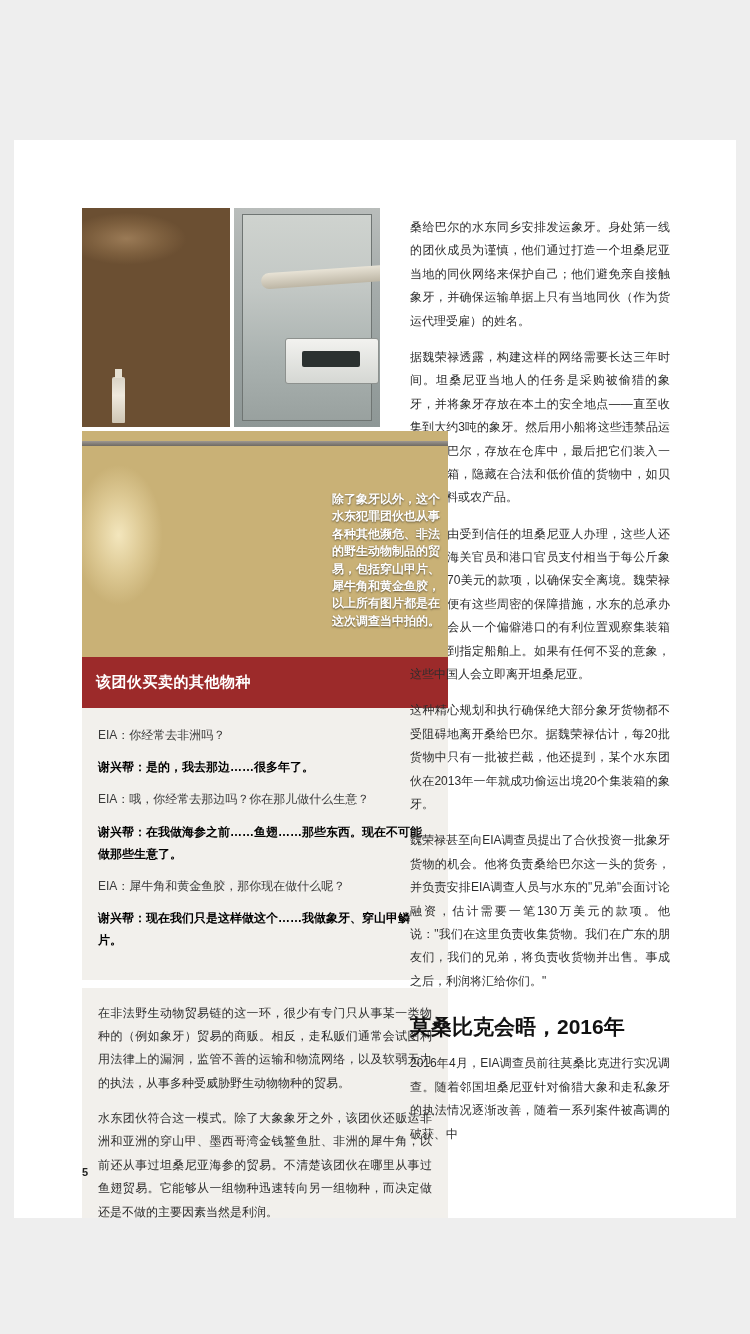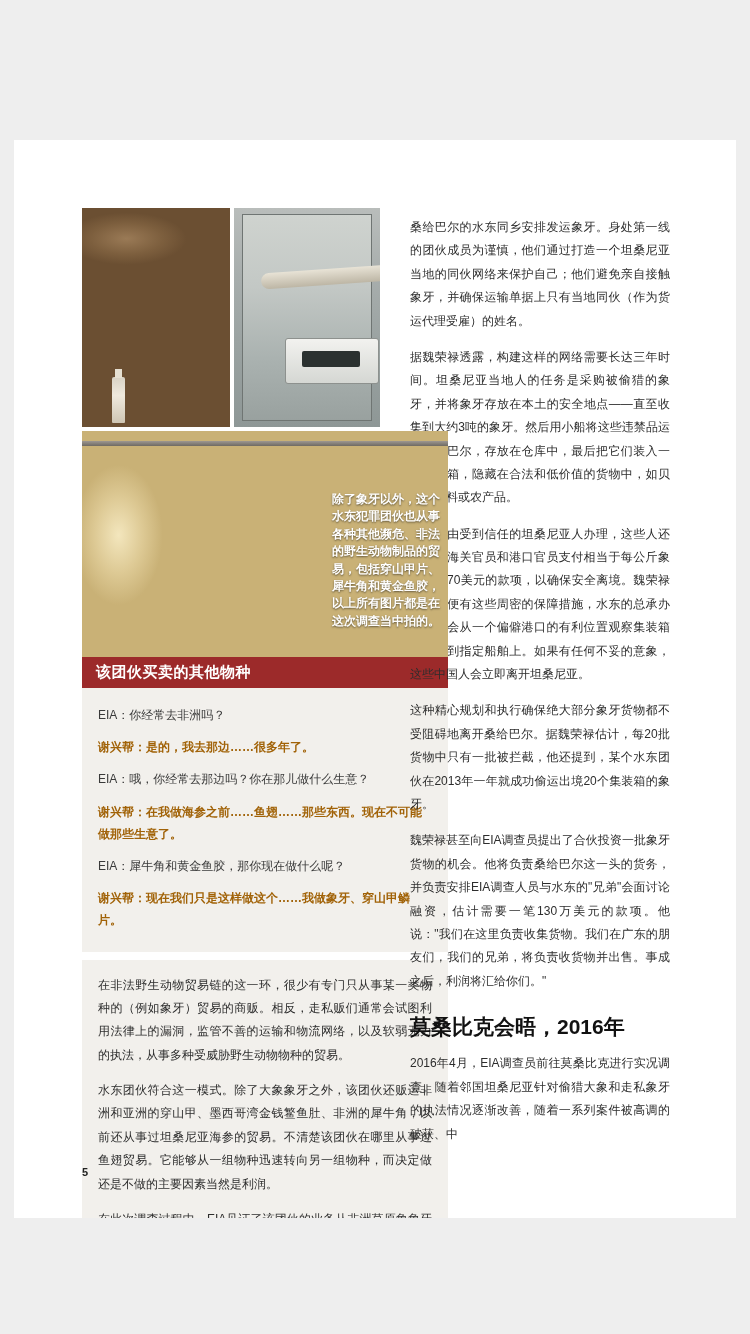--- a/index.html
+++ b/index.html
@@ -155,47 +155,47 @@
     font-weight: bold;
     text-shadow: 0 1px 2px rgba(0,0,0,0.55);
     text-align: center;
   }
   .red-bar {
     width: 366px;
     background: #9c2a2a;
     color: #ffffff;
     font-size: 15px;
     font-weight: bold;
-    padding: 6px 14px;
+    padding: 16px 14px;
     box-sizing: border-box;
     letter-spacing: 0.5px;
   }
 
   
   .interview {
     width: 366px;
     box-sizing: border-box;
     background: #f2f0ec;
-    padding: 16px 16px 14px 16px;
+    padding: 16px 16px 22px 16px;
     font-size: 12px;
     line-height: 1.85;
     color: #2b2b2b;
   }
   .interview p {
     margin: 0 0 10px 0;
   }
   .interview p:last-child {
     margin-bottom: 6px;
   }
   .q {
     color: #3a3a3a;
   }
   .a {
     font-weight: bold;
-    color: #a16207;
+    color: #000000;
   }
 
   
   .grey-block {
     width: 366px;
     box-sizing: border-box;
     background: #f2f0ec;
     margin-top: 8px;
     padding: 14px 16px 16px 16px;
     font-size: 12px;

